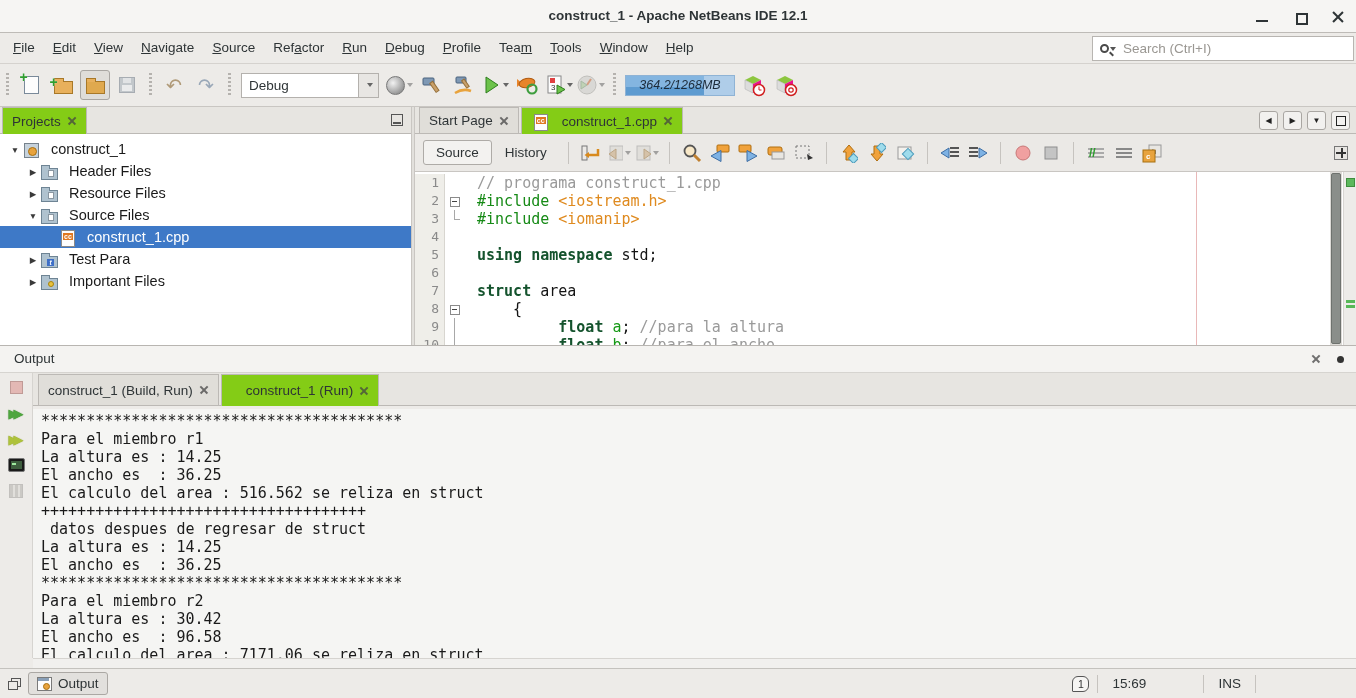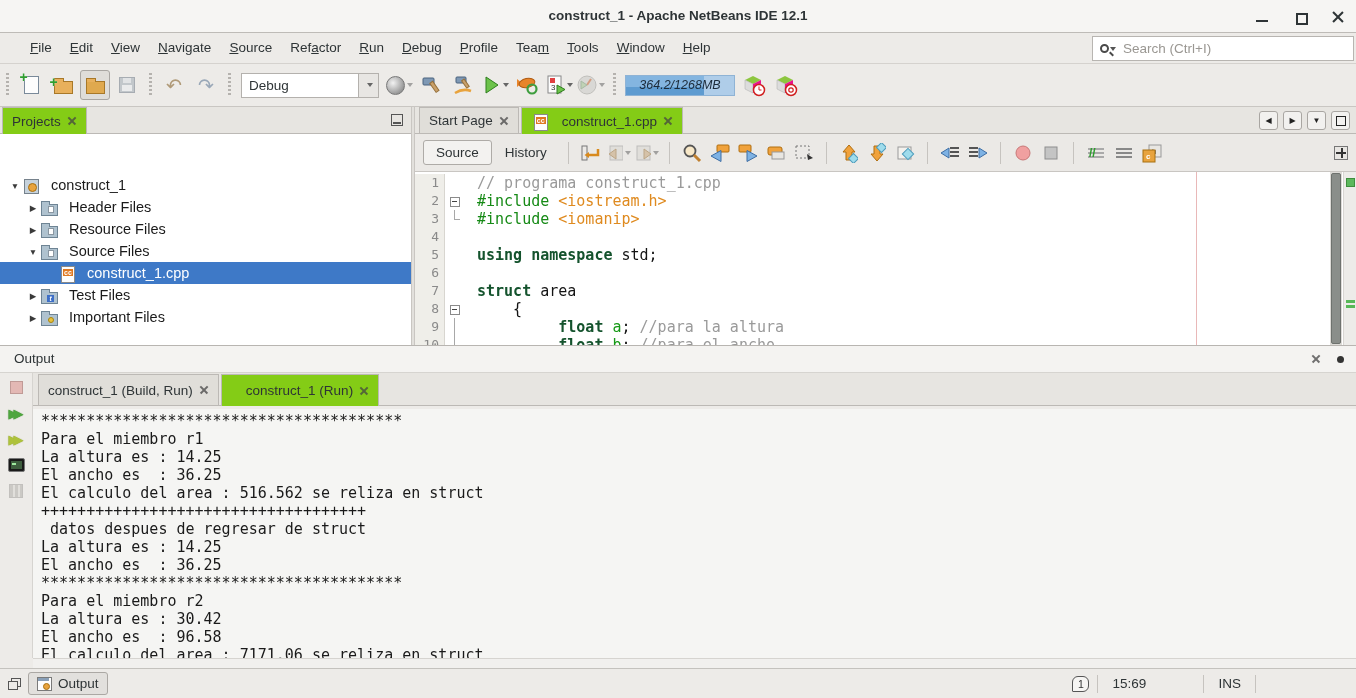--- a/index.html
+++ b/index.html
@@ -12,21 +12,21 @@
   #titlebar .title { position:absolute; left:0; right:0; top:8px; text-align:center; font-size:13.5px; font-weight:bold; color:#2E3436; }
   .win-controls { position:absolute; right:10px; top:0; height:33px; display:flex; align-items:center; gap:22px; }
   .winbtn { width:16px; height:16px; position:relative; cursor:default; }
   .winbtn.min::before { content:""; position:absolute; left:2px; right:2px; top:11px; height:2px; background:#2E3436; }
   .winbtn.res::before { content:""; position:absolute; left:4px; top:4px; width:8px; height:8px; border:2px solid #2E3436; }
   .winbtn.cls::before, .winbtn.cls::after { content:""; position:absolute; left:1px; top:7px; width:14px; height:2px; background:#2E3436; }
   .winbtn.cls::before { transform:rotate(45deg); } .winbtn.cls::after { transform:rotate(-45deg); }
 
   
   #menubar { position:absolute; left:0; top:33px; width:1356px; height:31px; background:#EDEBE8; border-bottom:1px solid #D5D2CE; display:flex; align-items:center; }
-  #menu-items { display:flex; padding-left:21px; }
+  #menu-items { display:flex; padding-left:4px; }
   .menu-item { padding:0 9px; font-size:13.5px; line-height:30px; cursor:default; }
   .menu-item u { text-decoration:underline; }
   .searchbox { position:absolute; right:2px; top:3px; width:262px; height:25px; background:#FFFFFF; border:1px solid #B8B5B1; display:flex; align-items:center; }
   .mag-wrap { width:30px; display:flex; align-items:center; justify-content:center; gap:1px; border-right:0; }
   .mag { width:9px; height:9px; border:2px solid #4A4A4A; border-radius:50%; position:relative; }
   .mag::after { content:""; position:absolute; left:7px; top:7px; width:5px; height:2px; background:#4A4A4A; transform:rotate(45deg); }
   .mini-caret { width:0; height:0; border-left:3px solid transparent; border-right:3px solid transparent; border-top:4px solid #555; }
   .searchbox input { border:0; outline:0; flex:1; font-size:13.5px; color:#333; background:transparent; }
   .searchbox input::placeholder { color:#9A9792; }
 
@@ -304,21 +304,21 @@
 
   <div id="projects-panel">
     <div class="tabstrip">
       <span class="tab active">
         <span>Projects</span>
         <span class="x-icon"></span>
       </span>
       <span class="panel-min-icon"></span>
     </div>
     <div id="projects-tree">
-        <div class="tree-row" style="padding-left: 8px; margin-top: 36px;">
+        <div class="tree-row" style="padding-left: 8px;">
           <span class="tree-arrow open"></span>
           <span class="ti ti-project"></span>
           <span class="tree-label">construct_1</span>
         </div>
         <div class="tree-row" style="padding-left: 26px;">
           <span class="tree-arrow closed"></span>
           <span class="ti ti-folder">
             <i class="mark mark-doc"></i>
           </span>
           <span class="tree-label">Header Files</span>
@@ -340,21 +340,21 @@
         <div class="tree-row selected" style="padding-left: 44px;">
           <span class="tree-arrow none"></span>
           <span class="ti ti-cpp"></span>
           <span class="tree-label">construct_1.cpp</span>
         </div>
         <div class="tree-row" style="padding-left: 26px;">
           <span class="tree-arrow closed"></span>
           <span class="ti ti-folder-test">
             <i class="mark mark-test">t</i>
           </span>
-          <span class="tree-label">Test Files</span>
+          <span class="tree-label">Test Para</span>
         </div>
         <div class="tree-row" style="padding-left: 26px;">
           <span class="tree-arrow closed"></span>
           <span class="ti ti-folder-important">
             <i class="mark mark-imp"></i>
           </span>
           <span class="tree-label">Important Files</span>
         </div>
       </div>
   </div>

